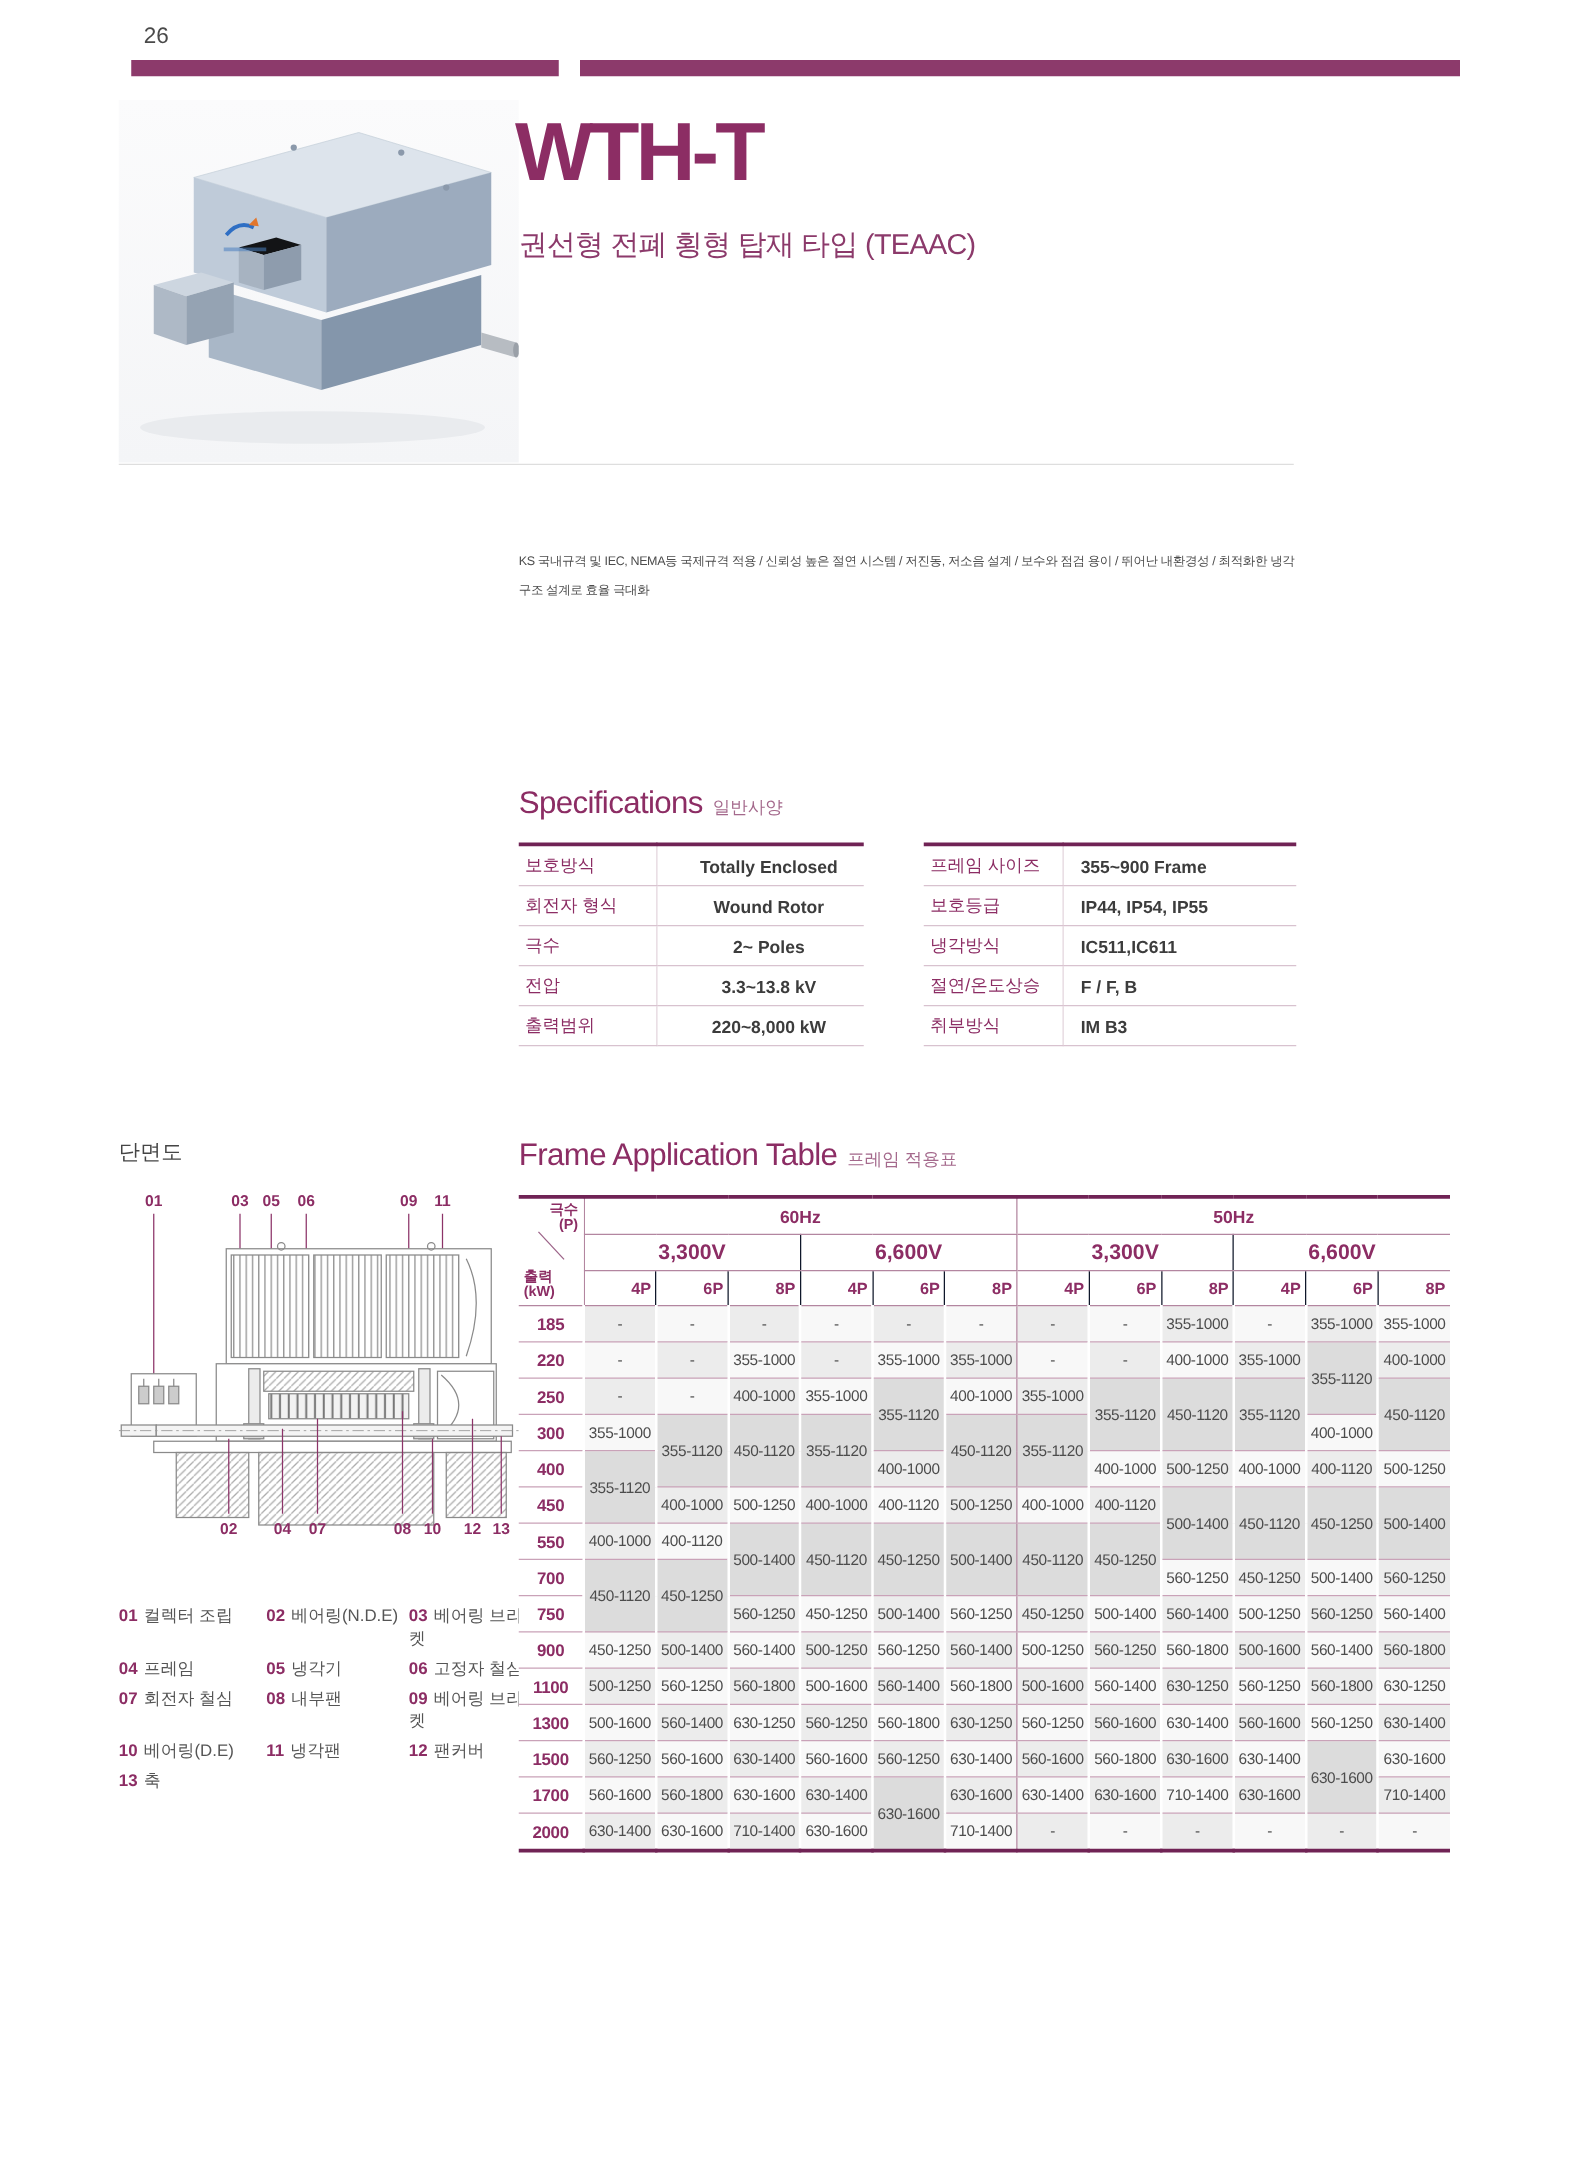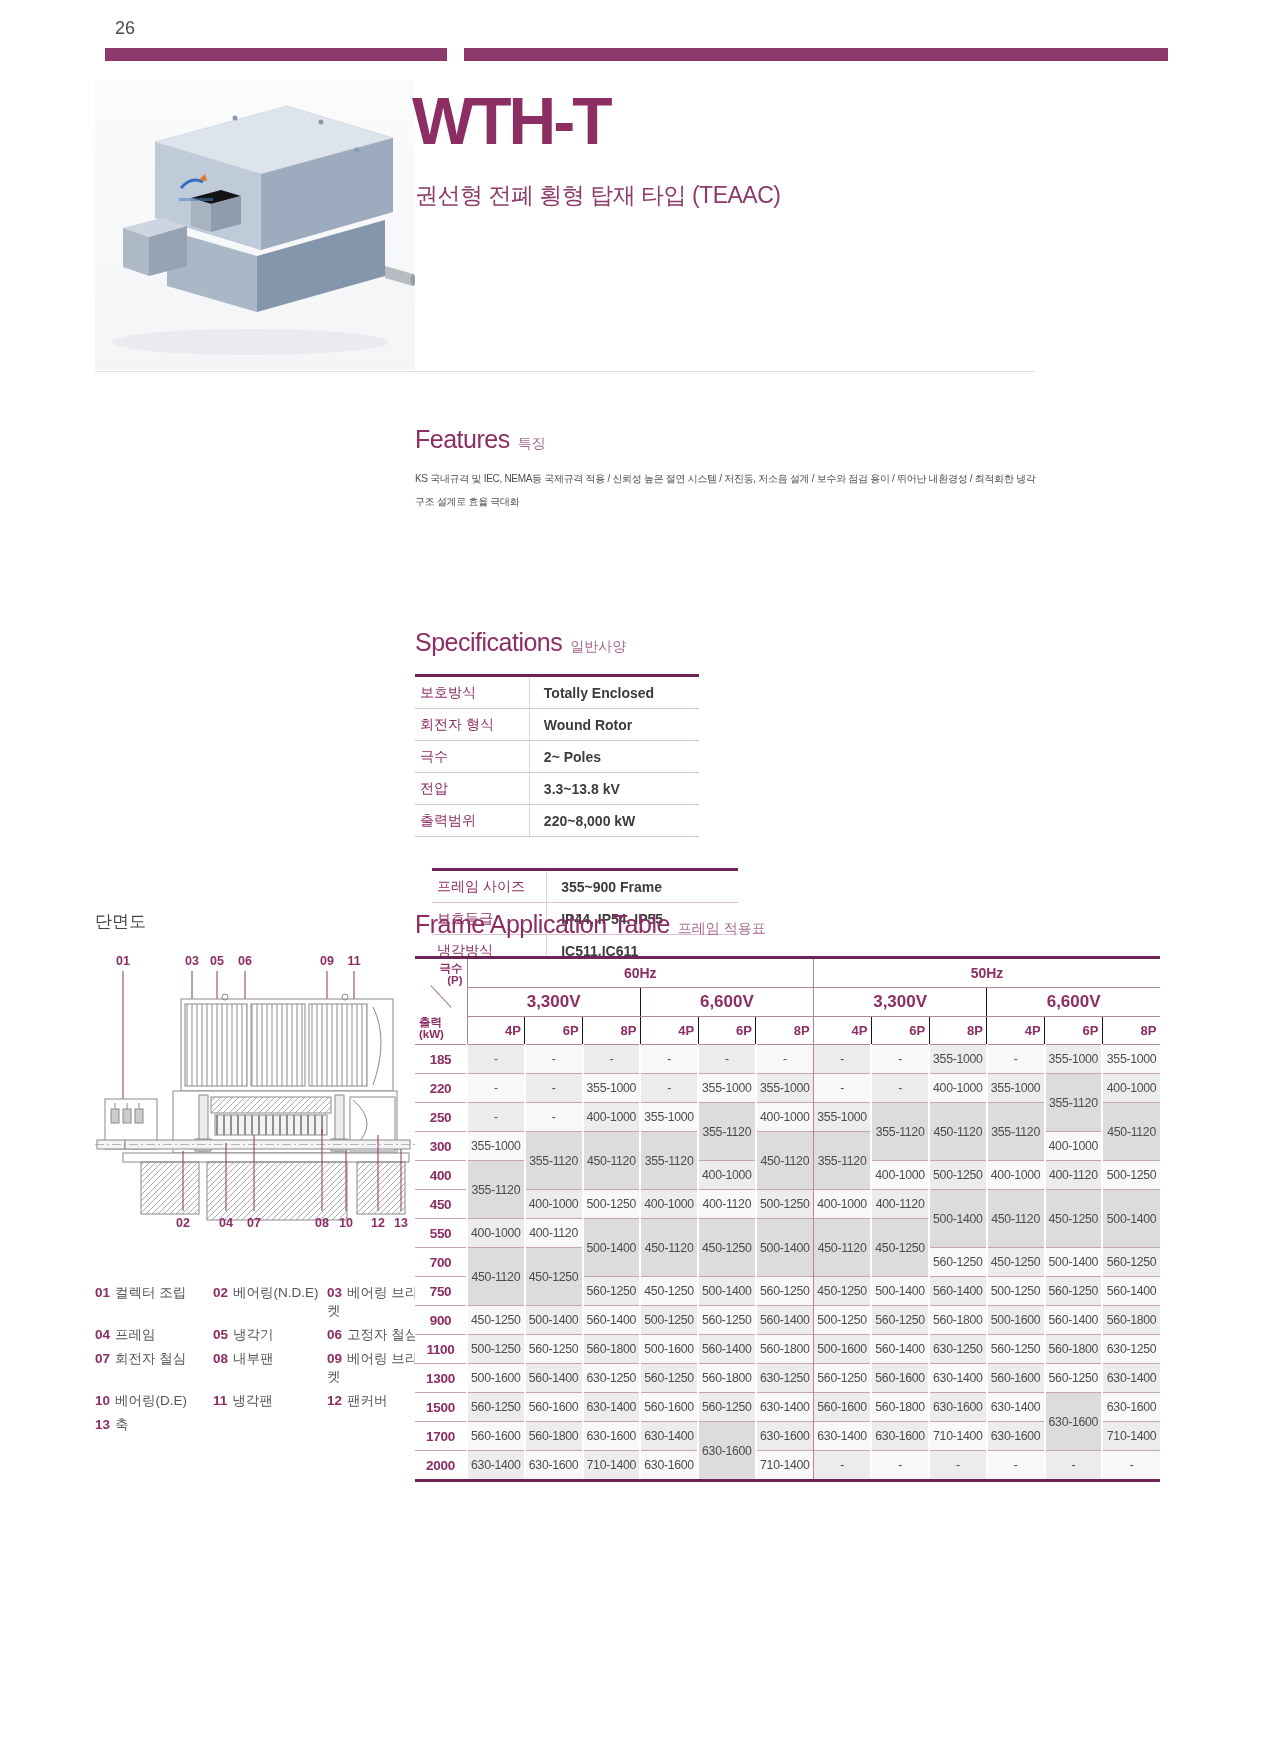--- a/index.html
+++ b/index.html
@@ -19,28 +19,28 @@
   .subtitle{position:absolute;left:415px;top:180px;font-size:23px;color:#8c3a6b;letter-spacing:-0.5px;}
 
   .sechead{white-space:nowrap;}
   .sechead .en{font-size:25px;color:#8c2d64;letter-spacing:-0.5px;}
   .sechead .ko{font-size:14px;color:#a4698c;margin-left:8px;}
 
   .features{position:absolute;left:415px;top:425px;width:624px;}
   .feat-body{margin-top:13px;font-size:10px;color:#4c4c4c;line-height:23px;letter-spacing:-0.3px;}
 
   .specs{position:absolute;left:415px;top:628px;width:622px;}
-  .spec-wrap{display:flex;gap:31px;margin-top:17px;flex-direction:column;}
+  .spec-wrap{display:flex;gap:31px;margin-top:17px;}
   table.spec{border-collapse:collapse;border-top:3px solid #702355;}
   table.spec td{height:29px;border-bottom:1px solid #d8c2cf;font-size:14px;vertical-align:middle;}
   table.spec td.sl{width:112px;color:#8c2d64;padding-left:5px;border-right:1px solid #e4d5dd;}
   table.spec td.sv{font-weight:bold;color:#3c3c3c;padding-left:14px;}
   #spec-left{width:284px;}
   #spec-right{width:306px;margin-left:17px;}
-  #spec-left td.sv{width:158px;}
+  #spec-left td.sv{width:158px;text-align:center;}
   #spec-right td.sv{width:180px;}
 
   .secview{position:absolute;left:95px;top:910px;width:330px;}
   .sv-title{font-size:17px;color:#454545;}
   .sv-svg{margin-top:14px;}
 
   .legend{position:absolute;left:95px;top:1284px;width:336px;display:grid;grid-template-columns:118px 114px 104px;row-gap:6px;font-size:13.5px;}
   .legend .lg-item b{color:#8c2d64;margin-right:5px;font-weight:bold;}
   .legend .lg-item span{color:#555;}
 
@@ -100,23 +100,20 @@
       <path d="M 104,100 l 6,-6 l 2,7 z" fill="#e2762c"></path>
       <rect x="84" y="118" width="34" height="3" fill="#4a7fc0" opacity="0.55"></rect>
     </svg>
   </div>
   <div class="photoline"></div>
 
   <div class="title">WTH-T</div>
   <div class="subtitle">권선형 전폐 횡형 탑재 타입 (TEAAC)</div>
 
   <div class="features">
-    <div class="sechead">
-      <span class="en">Features</span><span class="ko">특징</span>
-    </div>
     <div class="feat-body">KS 국내규격 및 IEC, NEMA등 국제규격 적용 / 신뢰성 높은 절연 시스템 / 저진동, 저소음 설계 / 보수와 점검 용이 / 뛰어난 내환경성 / 최적화한 냉각구조 설계로 효율 극대화</div>
   </div>
 
   <div class="specs">
     <div class="sechead">
       <span class="en">Specifications</span><span class="ko">일반사양</span>
     </div>
     <div class="spec-wrap">
       <table class="spec" id="spec-left">
           <tbody>

